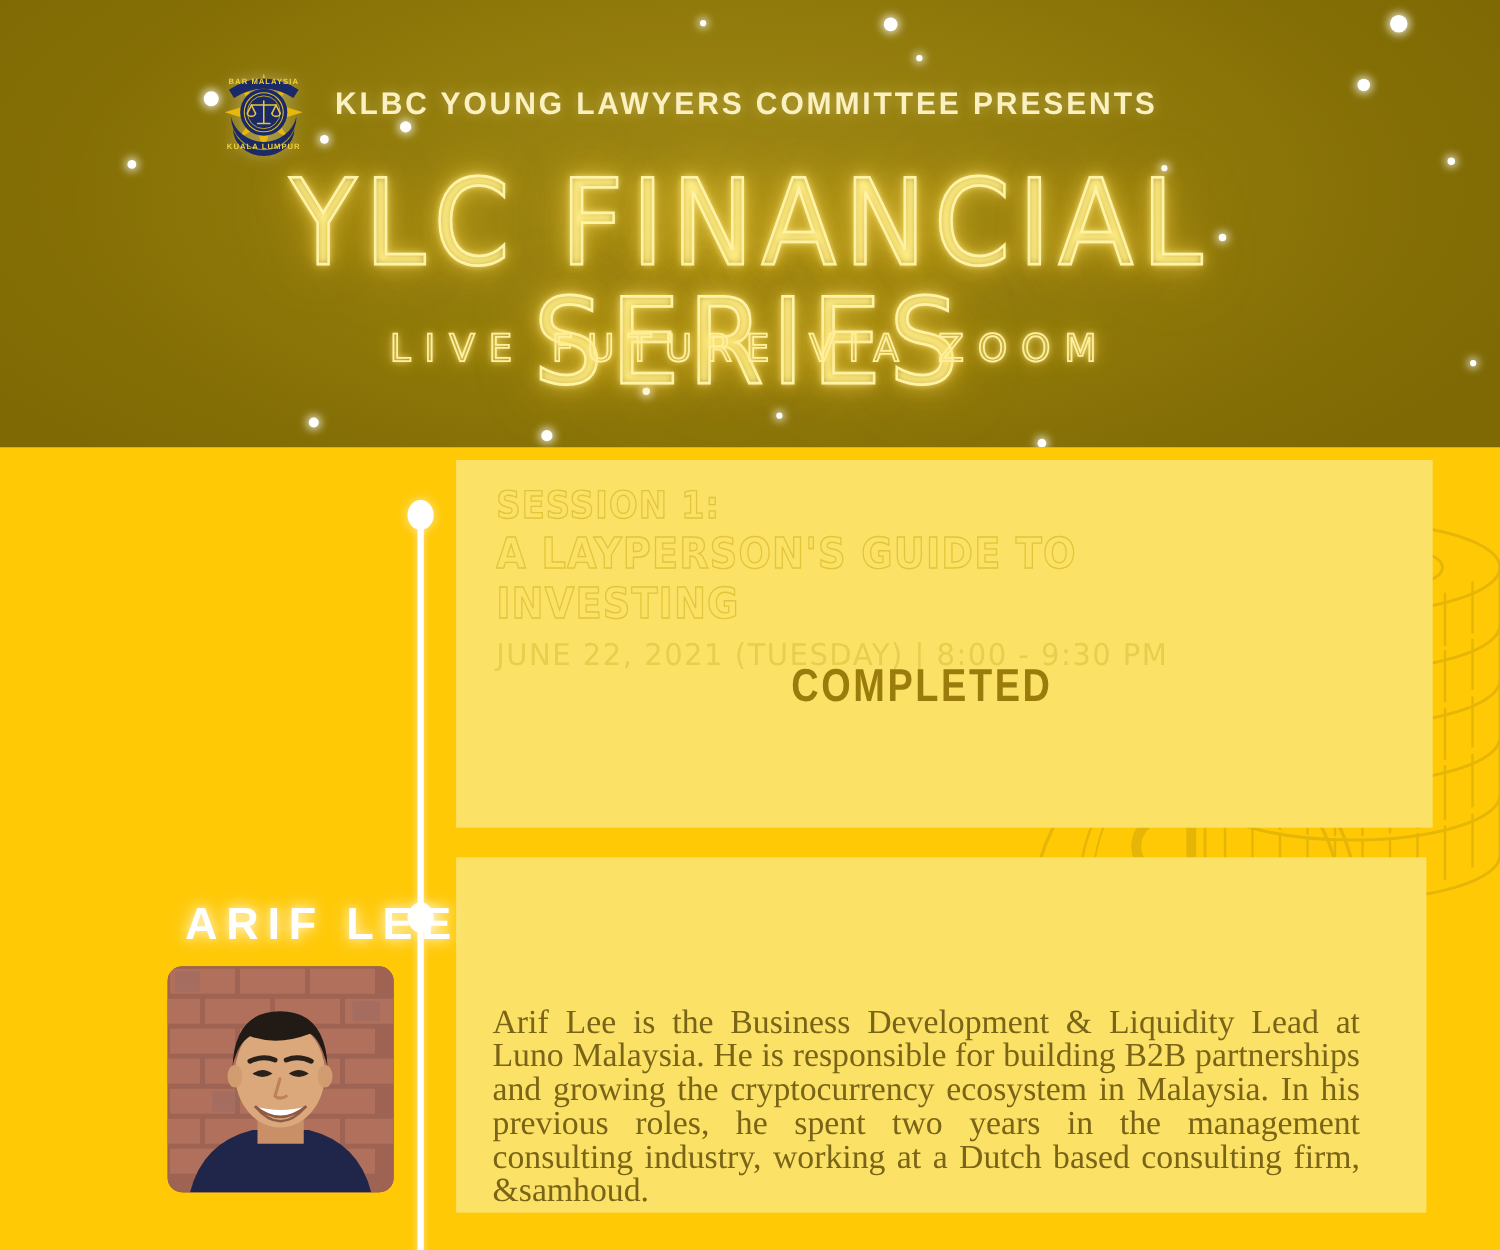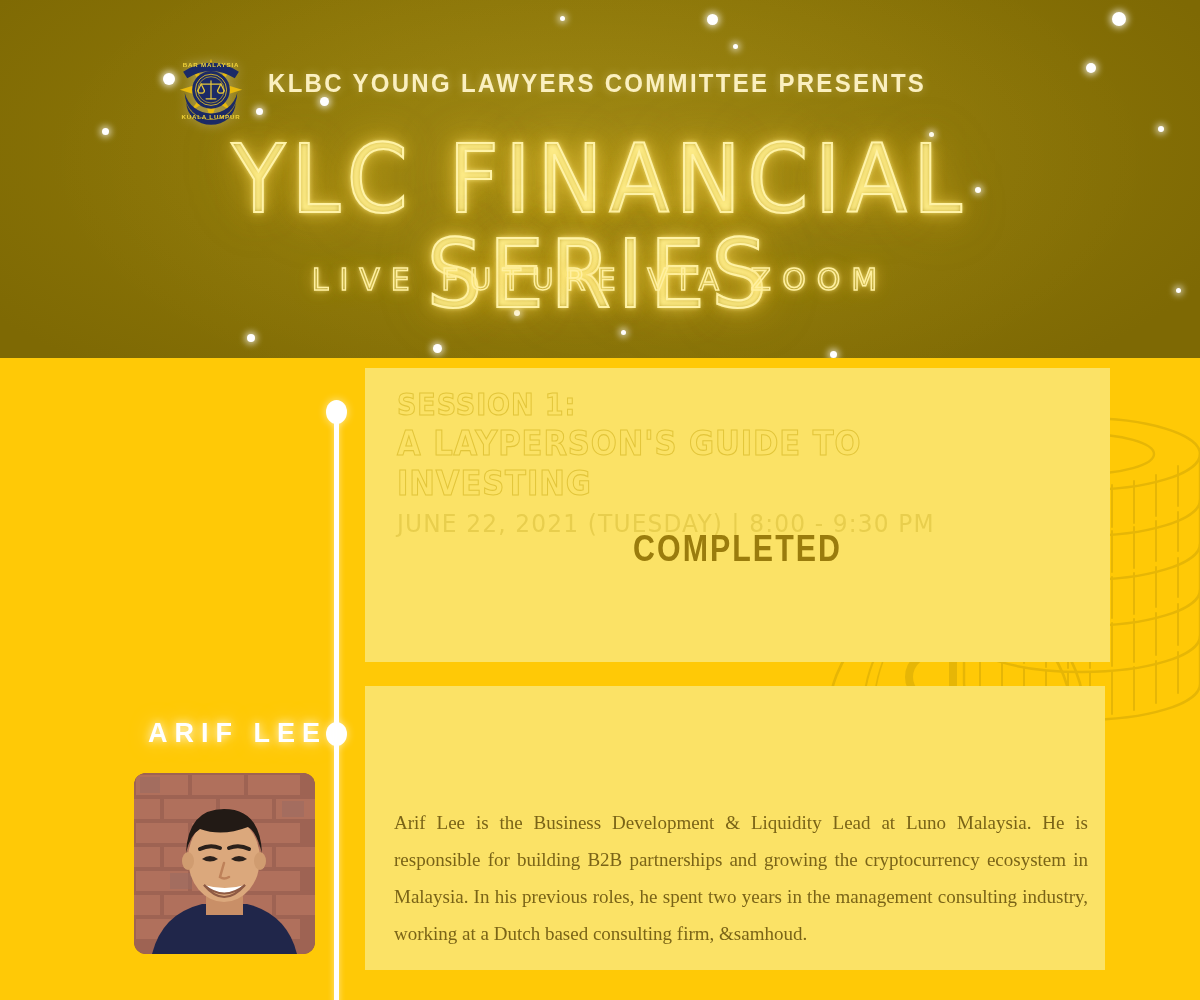--- a/index.html
+++ b/index.html
@@ -68,21 +68,21 @@
   }
 
   
   .body-bg{position:absolute;left:0;top:358px;width:1200px;height:642px;background:#FFC906;overflow:hidden;}
 
   
   .coin-art{position:absolute;right:-10px;top:10px;width:380px;height:640px;opacity:1;}
   .coin-art svg{display:block;}
 
   
-  .card{position:absolute;background:#FBE167;}
+  .card{position:absolute;background:#FBE167;padding-left:36px;}
   .card1{left:365px;top:10px;width:745px;height:294px;}
   .card2{left:365px;top:328px;width:740px;height:284px;}
   .card-overlay{position:absolute;inset:0;background:rgba(251,225,103,.78);}
 
   
   .timeline{position:absolute;left:334px;top:48px;width:5px;height:600px;background:#fff;border-radius:3px;
             box-shadow:0 0 6px rgba(255,255,255,.55);}
   .tl-dot{position:absolute;left:326px;width:21px;height:24px;border-radius:50%;background:#fff;
           box-shadow:0 0 9px rgba(255,255,255,.6);}
   .tl-dot-1{top:42px;}
@@ -122,29 +122,29 @@
   .s2-kicker{font-size:45px;line-height:47px;}
   .s2-title{font-size:47px;line-height:50px;margin-top:2px;}
   .s2-date{
     font-family:"DejaVu Sans", sans-serif;
     font-size:25px;letter-spacing:.6px;color:#3B3115;margin-top:6px;
     transform:scaleX(.96);transform-origin:left center;
   }
   .s2-bio{
     position:absolute;left:29px;top:118px;width:694px;
     font-family:"Liberation Serif", serif;
-    font-size:19px;line-height:37px;color:#7A6417;
+    font-size:27px;line-height:27px;color:#7A6417;
     text-align:justify;
   }
 
   
   .speaker-name{
     position:absolute;left:148px;top:718px;
     font-family:"Liberation Sans", sans-serif;
-    font-weight:bold;font-size:27px;letter-spacing:7px;color:#FFFFFF;
+    font-weight:bold;font-size:36px;letter-spacing:7px;color:#FFFFFF;
     text-shadow:0 0 9px rgba(255,255,255,.85),0 0 20px rgba(255,255,230,.55);
     text-align:right;
   }
   .photo{
     position:absolute;left:134px;top:773px;width:181px;height:181px;
     border-radius:12px;overflow:hidden;
     background:#8C5A4A;
   }
   .photo svg{display:block;width:181px;height:181px;}
 </style>

